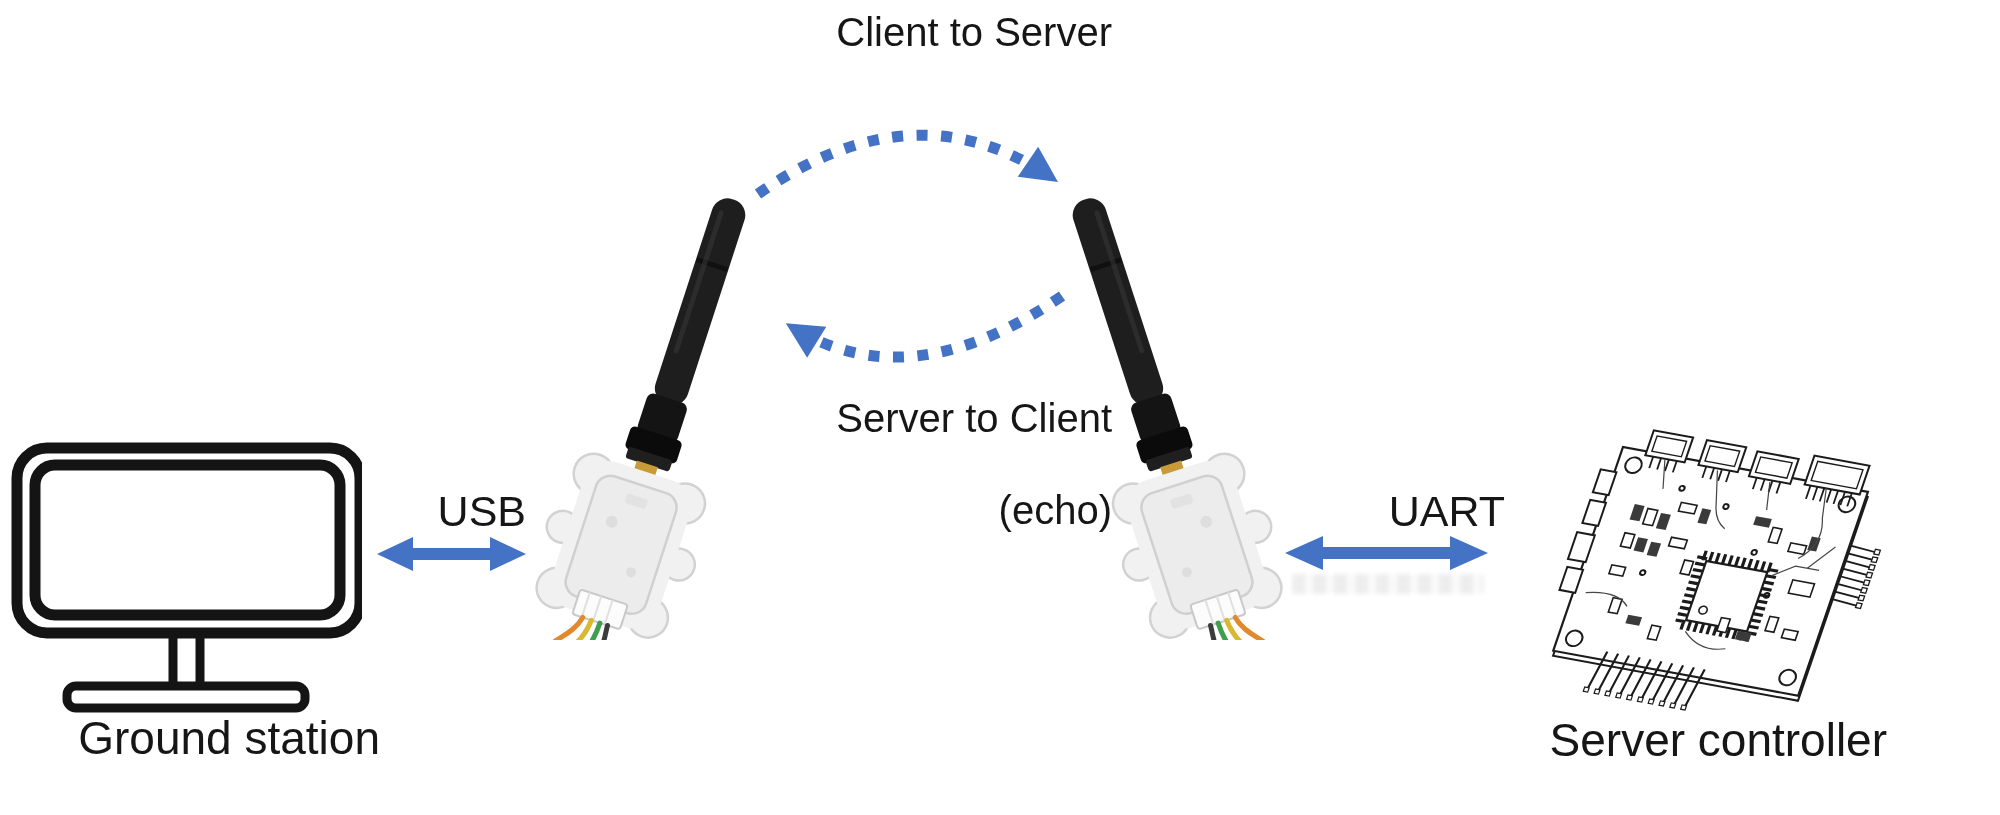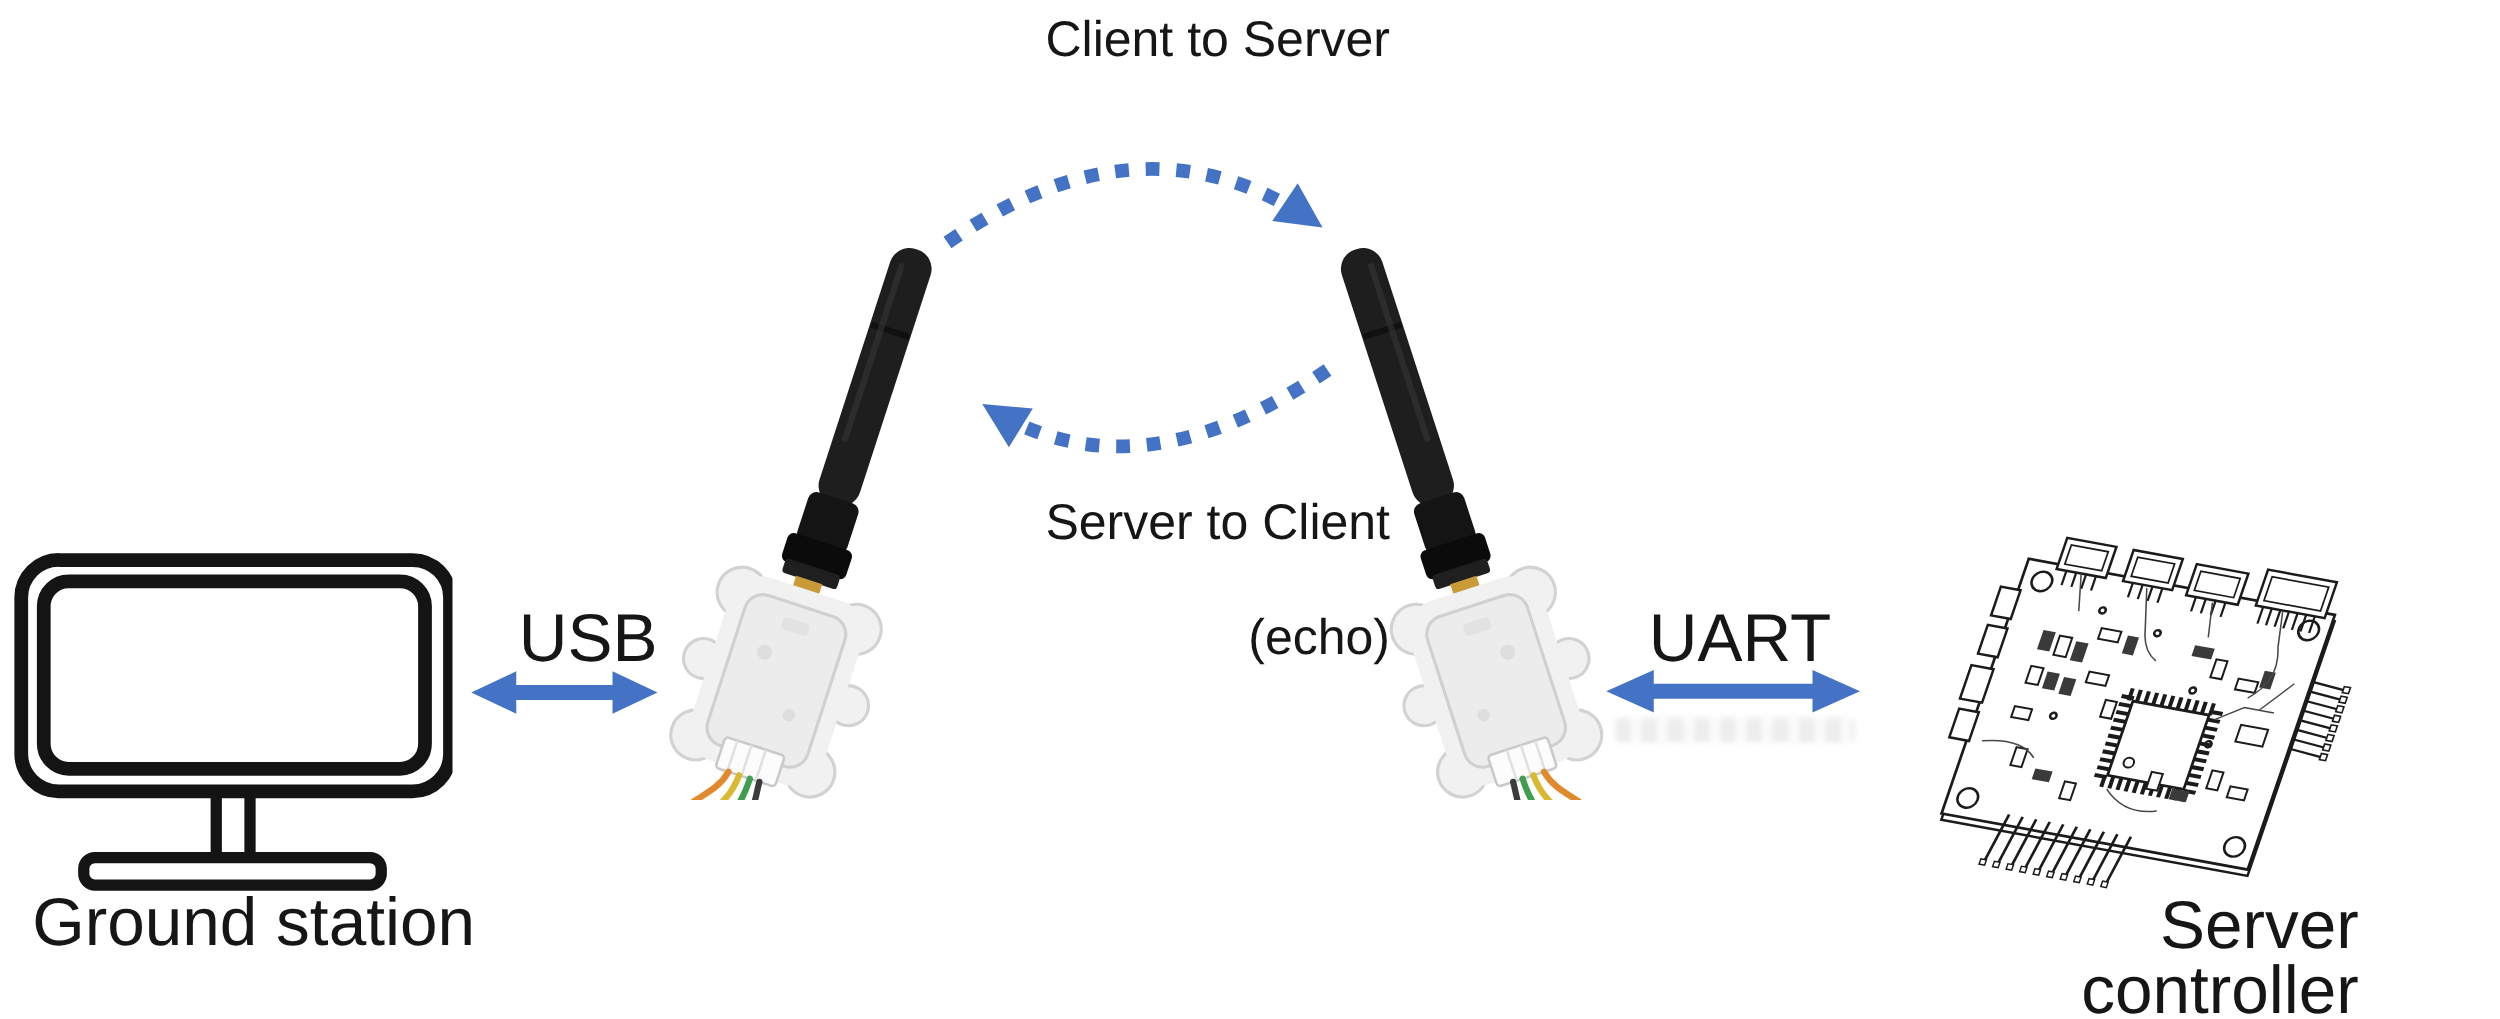--- a/index.html
+++ b/index.html
@@ -3,22 +3,22 @@
 <meta charset="utf-8">
 <style>
   html,body{margin:0;padding:0;background:#ffffff;}
   .canvas{
     position:relative;width:2000px;height:815px;background:#ffffff;
     overflow:hidden;font-family:"Liberation Sans",sans-serif;color:#141414;
   }
   .abs{position:absolute;}
   .lbl{position:absolute;text-align:right;color:#161616;white-space:pre-line;}
   .arc-lbl{font-size:40px;line-height:46px;}
-  .dev-lbl{font-size:54px;line-height:52px;}
-  .bus-lbl{font-size:54px;line-height:48px;font-weight:400;}
+  .dev-lbl{font-size:46px;line-height:52px;}
+  .bus-lbl{font-size:43px;line-height:48px;font-weight:400;}
   .watermark{
     position:absolute;left:1292px;top:574px;width:192px;height:20px;
     background:repeating-linear-gradient(90deg,#c7c7c7 0 13px,#f1f1f1 13px 21px);
     opacity:.3;filter:blur(2px);border-radius:4px;
   }
 </style>
 </head>
 <body>
 
 <div class="canvas">
@@ -99,21 +99,21 @@
   </svg>
 
   <div class="lbl dev-lbl" style="left:0px;top:712px;width:380px;"><span>Ground station</span><br>
   </div>
 
   <div class="lbl bus-lbl" style="left:376px;top:487px;width:150px;">USB</div>
   <svg class="abs" style="left:375px;top:534px" width="153" height="40" viewBox="0 0 153 40">
     <polygon points="2,20 38,3 38,14 115,14 115,3 151,20 115,37 115,26 38,26 38,37" fill="#4472C4"></polygon>
   </svg>
 
-  <div class="lbl bus-lbl" style="left:1265px;top:487px;width:200px;">UART</div>
+  <div class="lbl bus-lbl" style="left:1305px;top:487px;width:200px;">UART</div>
   <svg class="abs" style="left:1283px;top:533px" width="207" height="40" viewBox="0 0 207 40">
     <polygon points="2,20 40,3 40,14 167,14 167,3 205,20 167,37 167,26 40,26 40,37" fill="#4472C4"></polygon>
   </svg>
   <div class="watermark"></div>
 
   <svg class="abs" style="left:1545px;top:425px" width="345" height="290" viewBox="0 0 345 290">
     <g transform="translate(78,22) rotate(10.4) skewX(-8.5)" fill="#fff" stroke="#1b1b1b">
 
       <rect x="1.5" y="5" width="249" height="213" stroke-width="2"></rect>
       <rect x="0" y="0" width="249" height="213" stroke-width="2.2"></rect>

